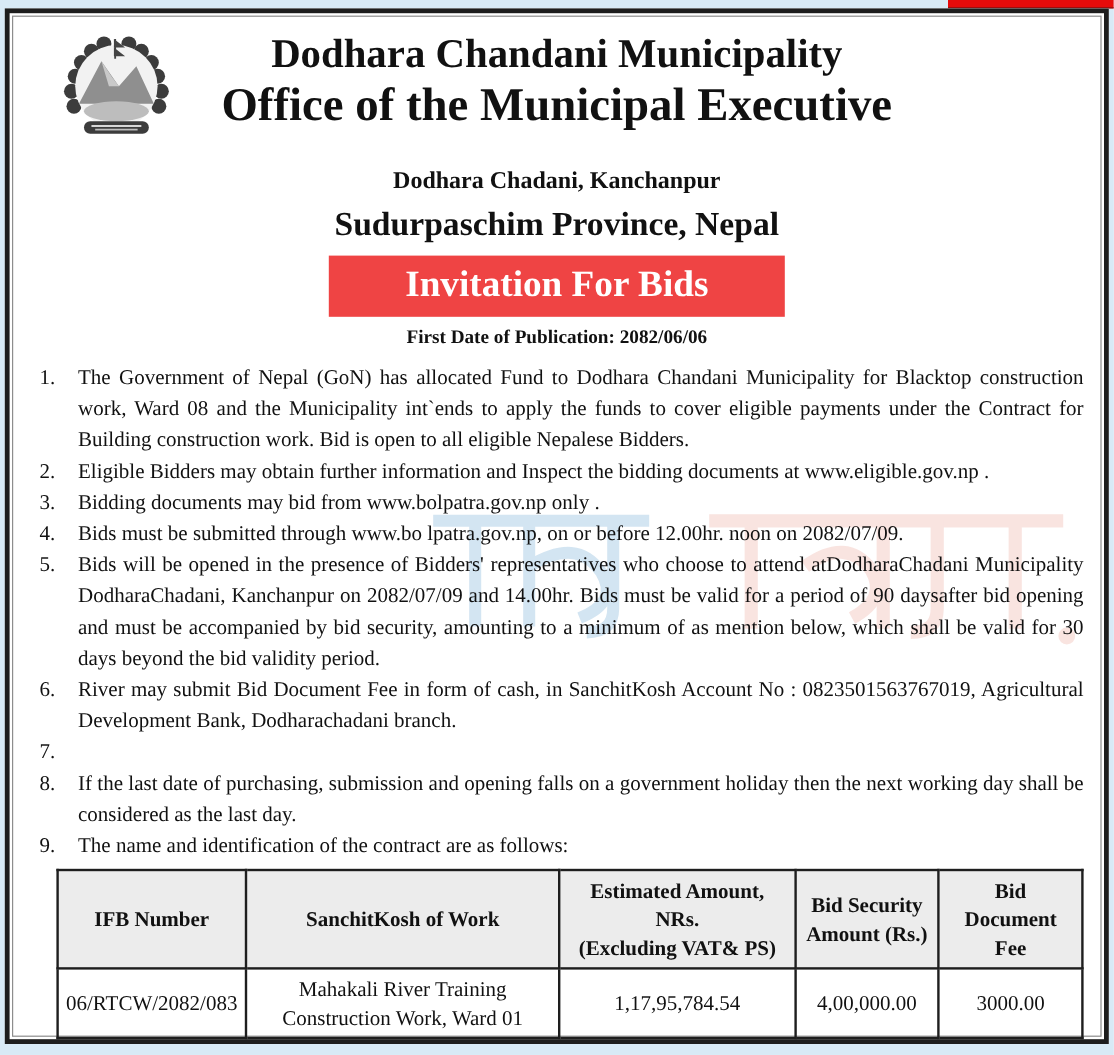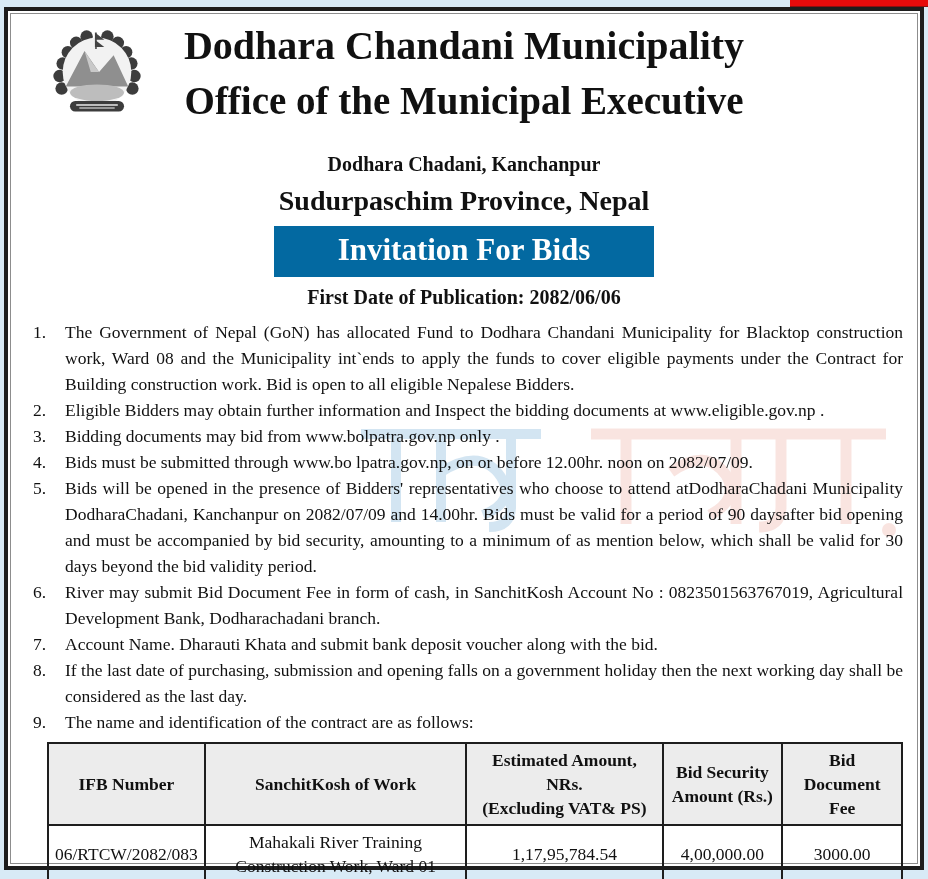--- a/index.html
+++ b/index.html
@@ -31,32 +31,32 @@
   .watermark {
     position: absolute; left: 330px; top: 398px;
     width: 570px; height: 130px;
     z-index: 0; opacity: .55; pointer-events: none;
   }
   .content { position: relative; z-index: 1; }
 
   
   .header { position: relative; text-align: center; padding-top: 6px; }
   .logo { position: absolute; left: 18px; top: 2px; width: 108px; height: 104px; }
-  .title1 { font-size: 40px; font-weight: bold; line-height: 40px; }
-  .title2 { font-size: 39px; font-weight: bold; line-height: 44px; margin-top: 13px; }
+  .title1 { font-size: 34px; font-weight: bold; line-height: 40px; }
+  .title2 { font-size: 39px; font-weight: bold; line-height: 44px; }
   .addr1 { font-size: 20px; font-weight: bold; margin-top: 29px; line-height: 24px; }
   .addr2 { font-size: 28px; font-weight: bold; margin-top: 13px; line-height: 24px; }
 
   .banner {
     width: 380px; margin: 13px auto 0 auto;
-    background: #0369a1; color: #fff;
+    background: #ef4444; color: #fff;
     text-align: center; font-size: 31px; font-weight: bold;
     padding: 6px 0 9px 0;
   }
-  .pub-date { text-align: center; font-weight: bold; font-size: 20px; margin-top: 9px; }
+  .pub-date { text-align: center; font-weight: bold; font-size: 16px; margin-top: 9px; }
 
   
   .list { margin-top: 10px; font-size: 17.5px; line-height: 26px; }
   .item { display: flex; }
   .item .num { flex: none; width: 32px; padding-left: 8px; box-sizing: content-box; }
   .item .txt { flex: 1; text-align: justify; }
   .item .txt .cont { text-align: left; }
 
   
   table.bid-table { border-collapse: collapse; margin: 7px 0 0 22px; table-layout: fixed; }
@@ -161,21 +161,20 @@
           <span class="num">5.</span>
           <span class="txt">Bids will be opened in the presence of Bidders' representatives who choose to attend atDodharaChadani Municipality DodharaChadani, Kanchanpur  on 2082/07/09  and 14.00hr. Bids must be valid for a period of 90 daysafter bid opening and must be accompanied by bid security, amounting to a minimum of as mention below, which shall be valid for 30 days beyond the bid validity period.</span>
         </div>
         <div class="item">
           <span class="num">6.</span>
           <span class="txt">River may submit Bid Document Fee in form of cash, in SanchitKosh  Account No : 0823501563767019, Agricultural Development Bank, Dodharachadani branch.</span>
         </div>
         <div class="item">
           <span class="num">7.</span>
           <span class="txt">
-            <div class="cont">Account Name.  Dharauti Khata and submit bank deposit voucher along with the bid.</div>
           </span>
         </div>
         <div class="item">
           <span class="num">8.</span>
           <span class="txt">If the last date of purchasing, submission and opening falls on a government holiday then the next working day shall be considered as the last day.</span>
         </div>
         <div class="item">
           <span class="num">9.</span>
           <span class="txt">The name and identification of the contract are as follows:</span>
         </div>

